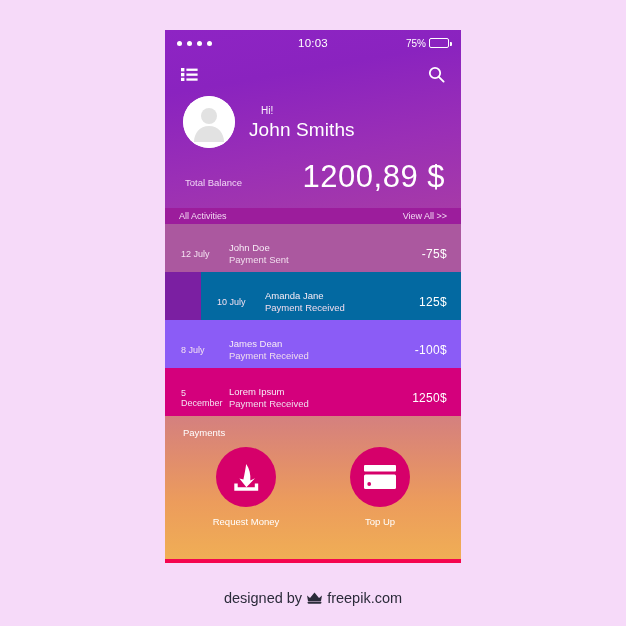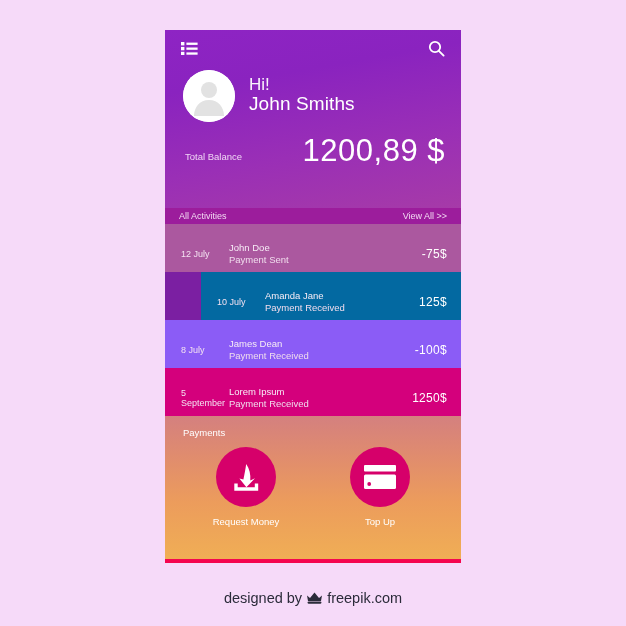--- a/index.html
+++ b/index.html
@@ -109,23 +109,24 @@
     width: 52px; height: 52px;
     border-radius: 50%;
     background: #ffffff;
     overflow: hidden;
     flex: 0 0 auto;
     position: relative;
   }
   .avatar svg { display: block; }
   .greet { margin-left: 14px; color: #ffffff; }
   .greet .hi {
-    font-size: 17px;
+    font-size: 10px;
     line-height: 15px;
     opacity: .95;
+    margin-left: 12px;
   }
   .greet .name {
     font-size: 19px;
     line-height: 24px;
     letter-spacing: .1px;
   }
 
   
   .balance-row {
     display: flex;
@@ -247,20 +248,35 @@
   }
   .footer .fp { display: inline-flex; align-items: center; gap: 4px; }
 </style>
 </head>
 <body>
 
 <div id="phone">
 
   <div class="purple-top">
 
+    <div class="statusbar">
+      <div class="dots">
+        <span class="dot"></span>
+          <span class="dot"></span>
+        <span class="dot"></span>
+          <span class="dot"></span>
+      </div>
+      <div class="clock">10:03</div>
+      <div class="batt-wrap">
+        <span class="batt-pct">75%</span>
+        <span class="batt-icon">
+          <span class="batt-fill" id="batt-fill" style="width: 75%;"></span>
+        </span>
+      </div>
+    </div>
 
     <div class="appbar">
       <span class="icon-btn">
         <svg class="menu-icon" width="17" height="13" viewBox="0 0 17 13">
           <rect x="0" y="0" width="3.4" height="3.4" fill="#fff"></rect>
           <rect x="5.4" y="0.6" width="11.2" height="2.3" fill="#fff"></rect>
           <rect x="0" y="4.9" width="3.4" height="3.4" fill="#fff"></rect>
           <rect x="5.4" y="5.5" width="11.2" height="2.3" fill="#fff"></rect>
           <rect x="0" y="9.8" width="3.4" height="3.4" fill="#fff"></rect>
           <rect x="5.4" y="10.4" width="11.2" height="2.3" fill="#fff"></rect>
@@ -317,21 +333,21 @@
       </div>
       <div class="act-row r-rose" style="background: #8b5cf6;">
         <div class="date">8 July</div>
         <div class="who">
           <div class="n">James Dean</div>
           <div class="s">Payment Received</div>
         </div>
         <div class="amt">-100$</div>
       </div>
       <div class="act-row r-deep" style="background: rgb(212, 0, 124);">
-        <div class="date">5 September</div>
+        <div class="date">5 December</div>
         <div class="who">
           <div class="n">Lorem Ipsum</div>
           <div class="s">Payment Received</div>
         </div>
         <div class="amt">1250$</div>
       </div>
     </div>
 
   <div class="payments">
     <div class="pay-title">Payments</div>

